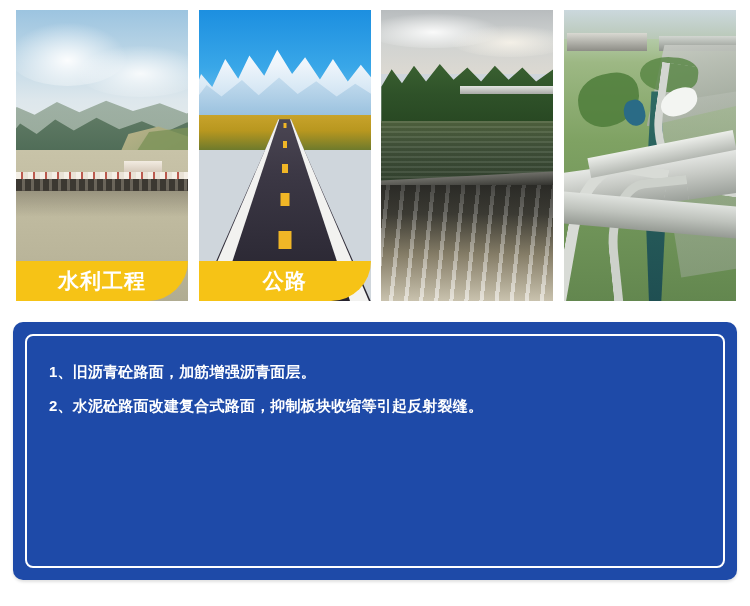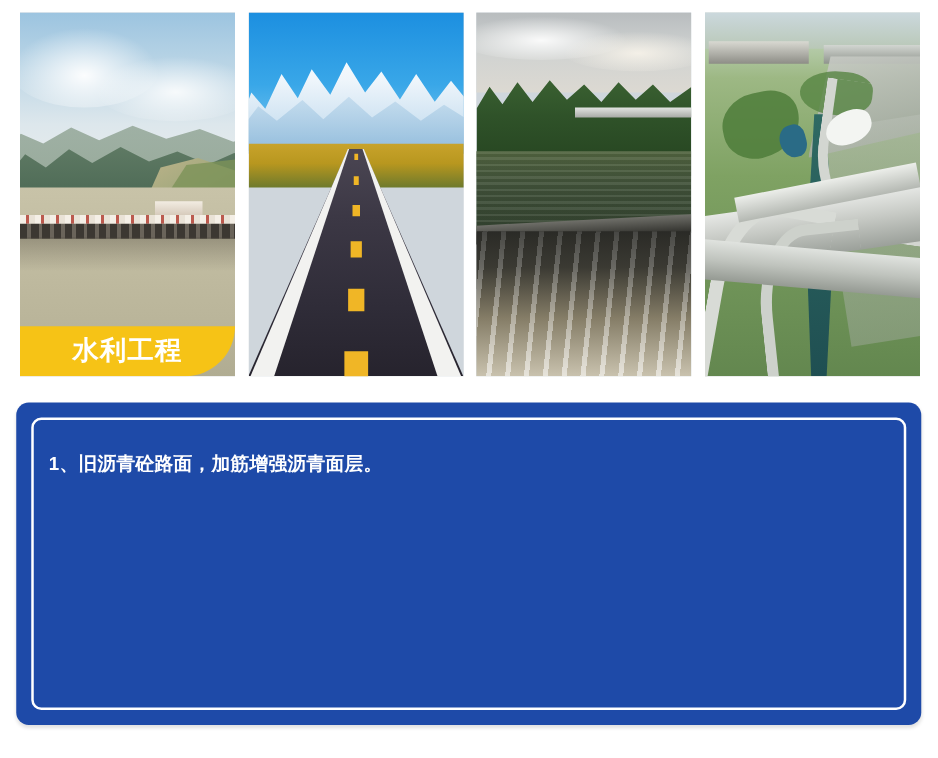--- a/index.html
+++ b/index.html
@@ -204,21 +204,21 @@
   }
   #info-inner {
     position: absolute;
     left: 12px;
     top: 12px;
     right: 12px;
     bottom: 12px;
     border: 2px solid #ffffff;
     border-radius: 8px;
     box-sizing: border-box;
-    padding: 28px 18px 0 12px;
+    padding: 28px 18px 0 22px;
   }
   .info-line {
     color: #ffffff;
     font-size: 15px;
     font-weight: bold;
     line-height: 1;
     margin-bottom: 19px;
     white-space: nowrap;
     letter-spacing: .2px;
   }
@@ -261,20 +261,23 @@
         <div class="layer s2-road"></div>
         <div class="layer s2-lineL"></div>
         <div class="layer s2-lineR"></div>
         <div class="s2-d" style="top:39%;width:3px;height:5px;"></div>
         <div class="s2-d" style="top:45%;width:4px;height:7px;"></div>
         <div class="s2-d" style="top:53%;width:6px;height:9px;"></div>
         <div class="s2-d" style="top:63%;width:9px;height:13px;"></div>
         <div class="s2-d" style="top:76%;width:13px;height:18px;"></div>
         <div class="s2-d" style="top:93%;width:19px;height:25px;"></div>
       </div>
+    </div>
+    <div class="card-label">
+      <span>公路</span>
     </div>
   </div>
 
   <div class="card">
     <div class="card-photo">
       <div class="scene">
         <div class="layer s3-sky"></div>
         <div class="layer s3-cl"></div>
         <div class="layer s3-cl2"></div>
         <div class="layer s3-trees"></div>
@@ -310,14 +313,15 @@
         <div class="layer s4-white"></div>
       </div>
     </div>
   </div>
 
 </div>
 
 <div id="info-panel">
   <div id="info-inner">
     <div class="info-line">1、旧沥青砼路面，加筋增强沥青面层。</div>
+    <div class="info-line">2、水泥砼路面改建复合式路面，抑制板块收缩等引起反射裂缝。</div>
   </div>
 </div>
 
 </body></html>

